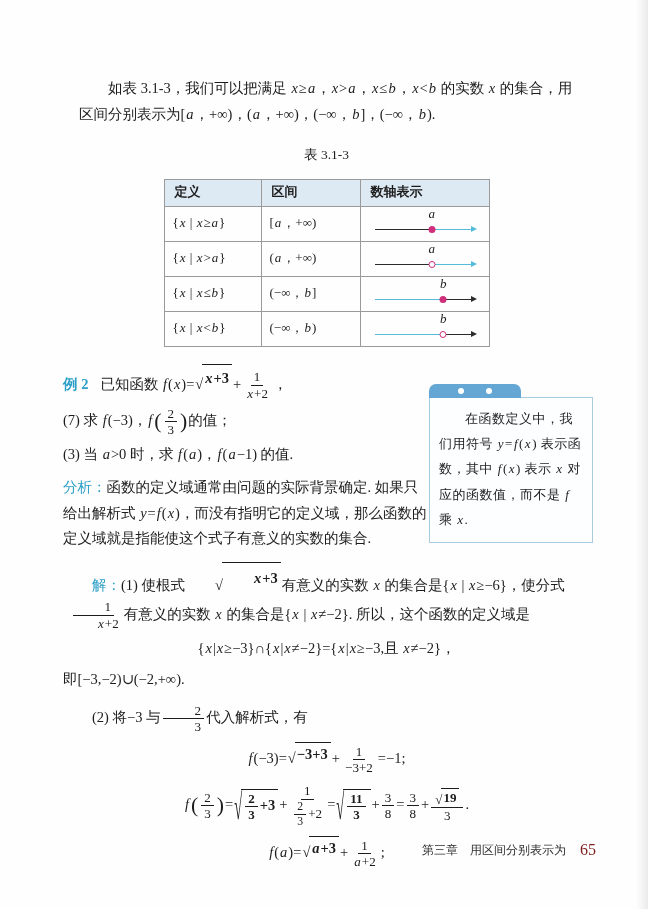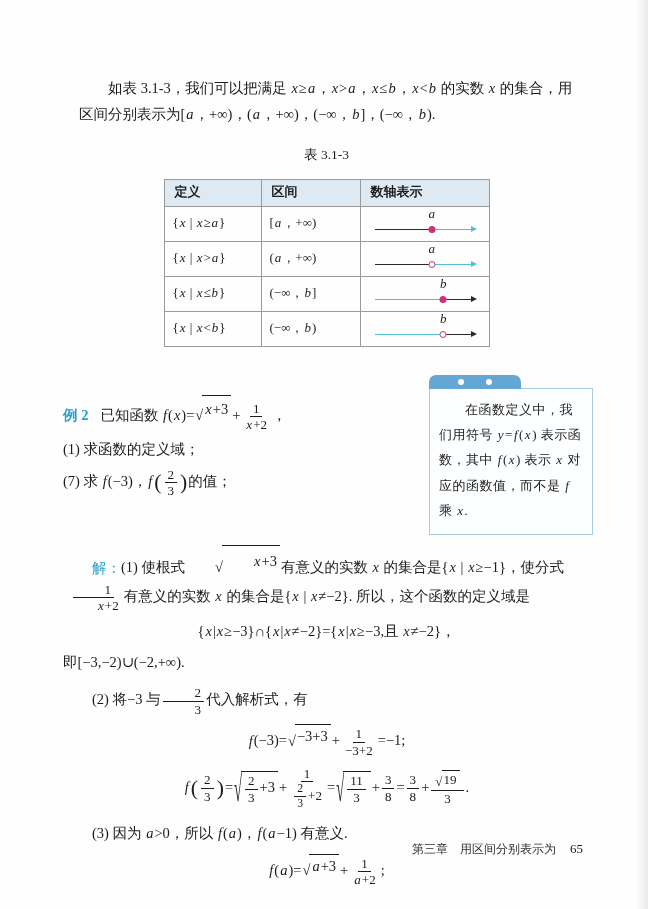--- a/index.html
+++ b/index.html
@@ -24,21 +24,21 @@
   .mi{font-style:italic;padding:0 1px;}
   .bigp{font-size:1.5em;vertical-align:middle;line-height:1;padding:0 1px;}
   .frac{
     display:inline-flex;flex-direction:column;align-items:center;
     vertical-align:middle;margin:0 2px;line-height:1.2;font-size:0.9em;
   }
   .fn{border-bottom:1.2px solid currentColor;padding:0 3px;}
   .fd{padding:0 3px;}
   .sqrt{display:inline-flex;align-items:flex-end;margin:0 1px;}
   .sqrt .rad{line-height:1;margin-right:-1px;}
-  .sqrt .rc{border-top:1.3px solid currentColor;padding:1px 3px 0 2px;}
+  .sqrt .rc{border-top:1.3px solid currentColor;padding:1px 3px 0 2px;font-weight:bold;}
   .sqrt.tall{vertical-align:middle;}
   .sqrt.tall .rad{transform:scaleY(2.5);transform-origin:50% 92%;}
 
   
   .intro{margin:16px;text-indent:2em;}
 
   
   .tbl-caption{text-align:center;font-weight:normal;font-size:13.5px;margin:9px 0 12px;}
   table.intervals{
     border-collapse:collapse;margin:0 auto;font-size:13px;
@@ -100,28 +100,28 @@
   }
 
   
   .sol-lead{margin:10px 0 0;text-indent:2em;line-height:1.95;}
   .plain-line{margin:4px 0;}
   .eq{text-align:center;margin:7px 0;line-height:1.5;}
   .item-head{margin:10px 0 2px;text-indent:2em;}
 
   
   .footer{
-    position:absolute;top:841px;right:65px;
-    display:flex;align-items:flex-start;color:#2e2e2e;
+    position:absolute;top:841px;right:52px;
+    display:flex;align-items:center;color:#2e2e2e;
     font-family:"Liberation Sans","DejaVu Sans",sans-serif;font-size:12px;
   }
   .footer .chap{margin-right:12px;}
   .footer .pagenum{
     font-family:"Liberation Serif","DejaVu Serif",serif;
-    font-size:13px;margin-left:14px;color:#0f172a;
+    font-size:16px;margin-left:14px;color:#7f1d1d;
   }
 </style>
 </head>
 <body>
 
 <div class="page">
   <div class="content">
 
     <p class="intro"><span class="mc">如表 3.1-3，我们可以把满足 </span><span class="mi">x</span><span class="mc">≥</span><span class="mi">a</span><span class="mc">，</span><span class="mi">x</span><span class="mc">&gt;</span><span class="mi">a</span><span class="mc">，</span><span class="mi">x</span><span class="mc">≤</span><span class="mi">b</span><span class="mc">，</span><span class="mi">x</span><span class="mc">&lt;</span><span class="mi">b</span><span class="mc"> 的实数 </span><span class="mi">x</span><span class="mc"> 的集合，用区间分别表示为[</span><span class="mi">a</span><span class="mc">，+∞)，(</span><span class="mi">a</span><span class="mc">，+∞)，(−∞，</span><span class="mi">b</span><span class="mc">]，(−∞，</span><span class="mi">b</span><span class="mc">).</span></p>
 
@@ -189,41 +189,42 @@
 
     <div class="ex-row">
       <div class="left-col">
         <p class="ex-head"><span class="accent ex-label">例 2</span><span><span class="mc">已知函数 </span><span class="mi">f</span><span class="mc">(</span><span class="mi">x</span><span class="mc">)=</span><span class="sqrt">
                 <span class="rad">√</span>
                 <span class="rc"><span class="mi">x</span><span class="mc">+3</span></span>
               </span><span class="mc">+</span><span class="frac">
                 <span class="fn"><span class="mc">1</span></span>
                 <span class="fd"><span class="mi">x</span><span class="mc">+2</span></span>
               </span><span class="mc">，</span></span></p>
-        <p class="ex-item"><span class="mc">(1) 求函数的定义域；</span></p>
         <p class="ex-item"><span class="mc">(7) 求 </span><span class="mi">f</span><span class="mc">(−3)，</span><span class="mi">f</span><span class="bigp">(</span><span class="frac">
               <span class="fn"><span class="mc">2</span></span>
               <span class="fd"><span class="mc">3</span></span>
             </span><span class="bigp">)</span><span class="mc">的值；</span></p>
+        <p class="ex-item"><span class="mc">(3) 当 </span><span class="mi">a</span><span class="mc">&gt;0 时，求 </span><span class="mi">f</span><span class="mc">(</span><span class="mi">a</span><span class="mc">)，</span><span class="mi">f</span><span class="mc">(</span><span class="mi">a</span><span class="mc">−1) 的值.</span></p>
+        <p class="analysis"><span class="accent">分析：</span><span><span class="mc">函数的定义域通常由问题的实际背景确定. 如果只给出解析式 </span><span class="mi">y</span><span class="mc">=</span><span class="mi">f</span><span class="mc">(</span><span class="mi">x</span><span class="mc">)，而没有指明它的定义域，那么函数的定义域就是指能使这个式子有意义的实数的集合.</span></span></p>
       </div>
 
       <div class="note-box">
         <div class="note-tab">
           <span class="hole"></span>
           <span class="hole"></span>
         </div>
         <p class="note-text"><span class="mc">在函数定义中，我们用符号 </span><span class="mi">y</span><span class="mc">=</span><span class="mi">f</span><span class="mc">(</span><span class="mi">x</span><span class="mc">) 表示函数，其中 </span><span class="mi">f</span><span class="mc">(</span><span class="mi">x</span><span class="mc">) 表示 </span><span class="mi">x</span><span class="mc"> 对应的函数值，而不是 </span><span class="mi">f</span><span class="mc"> 乘 </span><span class="mi">x</span><span class="mc">.</span></p>
       </div>
     </div>
 
     <div>
       <p class="sol-lead"><span class="accent">解：</span><span><span class="mc">(1) 使根式</span><span class="sqrt">
               <span class="rad">√</span>
               <span class="rc"><span class="mi">x</span><span class="mc">+3</span></span>
-            </span><span class="mc">有意义的实数 </span><span class="mi">x</span><span class="mc"> 的集合是{</span><span class="mi">x</span><span class="mc"> | </span><span class="mi">x</span><span class="mc">≥−1}，使分式</span><span class="frac">
+            </span><span class="mc">有意义的实数 </span><span class="mi">x</span><span class="mc"> 的集合是{</span><span class="mi">x</span><span class="mc"> | </span><span class="mi">x</span><span class="mc">≥−6}，使分式</span><span class="frac">
               <span class="fn"><span class="mc">1</span></span>
               <span class="fd"><span class="mi">x</span><span class="mc">+2</span></span>
             </span><span class="mc">有意义的实数 </span><span class="mi">x</span><span class="mc"> 的集合是{</span><span class="mi">x</span><span class="mc"> | </span><span class="mi">x</span><span class="mc">≠−2}. 所以，这个函数的定义域是</span></span></p>
       <p class="eq"><span class="mc">{</span><span class="mi">x</span><span class="mc">|</span><span class="mi">x</span><span class="mc">≥−3}∩{</span><span class="mi">x</span><span class="mc">|</span><span class="mi">x</span><span class="mc">≠−2}={</span><span class="mi">x</span><span class="mc">|</span><span class="mi">x</span><span class="mc">≥−3,且 </span><span class="mi">x</span><span class="mc">≠−2}，</span></p>
       <p class="plain-line"><span class="mc">即[−3,−2)∪(−2,+∞).</span></p>
 
       <p class="item-head"><span class="mc">(2) 将−3 与</span><span class="frac">
             <span class="fn"><span class="mc">2</span></span>
             <span class="fd"><span class="mc">3</span></span>
           </span><span class="mc">代入解析式，有</span></p>
@@ -262,21 +263,20 @@
             <span class="fn"><span class="mc">3</span></span>
             <span class="fd"><span class="mc">8</span></span>
           </span><span class="mc">+</span><span class="frac">
             <span class="fn"><span class="sqrt">
                 <span class="rad">√</span>
                 <span class="rc"><span class="mc">19</span></span>
               </span></span>
             <span class="fd"><span class="mc">3</span></span>
           </span><span class="mc">.</span></p>
 
-      <p class="item-head"><span class="mc">(3) 因为 </span><span class="mi">a</span><span class="mc">&gt;0，所以 </span><span class="mi">f</span><span class="mc">(</span><span class="mi">a</span><span class="mc">)，</span><span class="mi">f</span><span class="mc">(</span><span class="mi">a</span><span class="mc">−1) 有意义.</span></p>
       <p class="eq"><span class="mi">f</span><span class="mc">(</span><span class="mi">a</span><span class="mc">)=</span><span class="sqrt">
             <span class="rad">√</span>
             <span class="rc"><span class="mi">a</span><span class="mc">+3</span></span>
           </span><span class="mc">+</span><span class="frac">
             <span class="fn"><span class="mc">1</span></span>
             <span class="fd"><span class="mi">a</span><span class="mc">+2</span></span>
           </span><span class="mc">;</span></p>
 
     </div>
 

